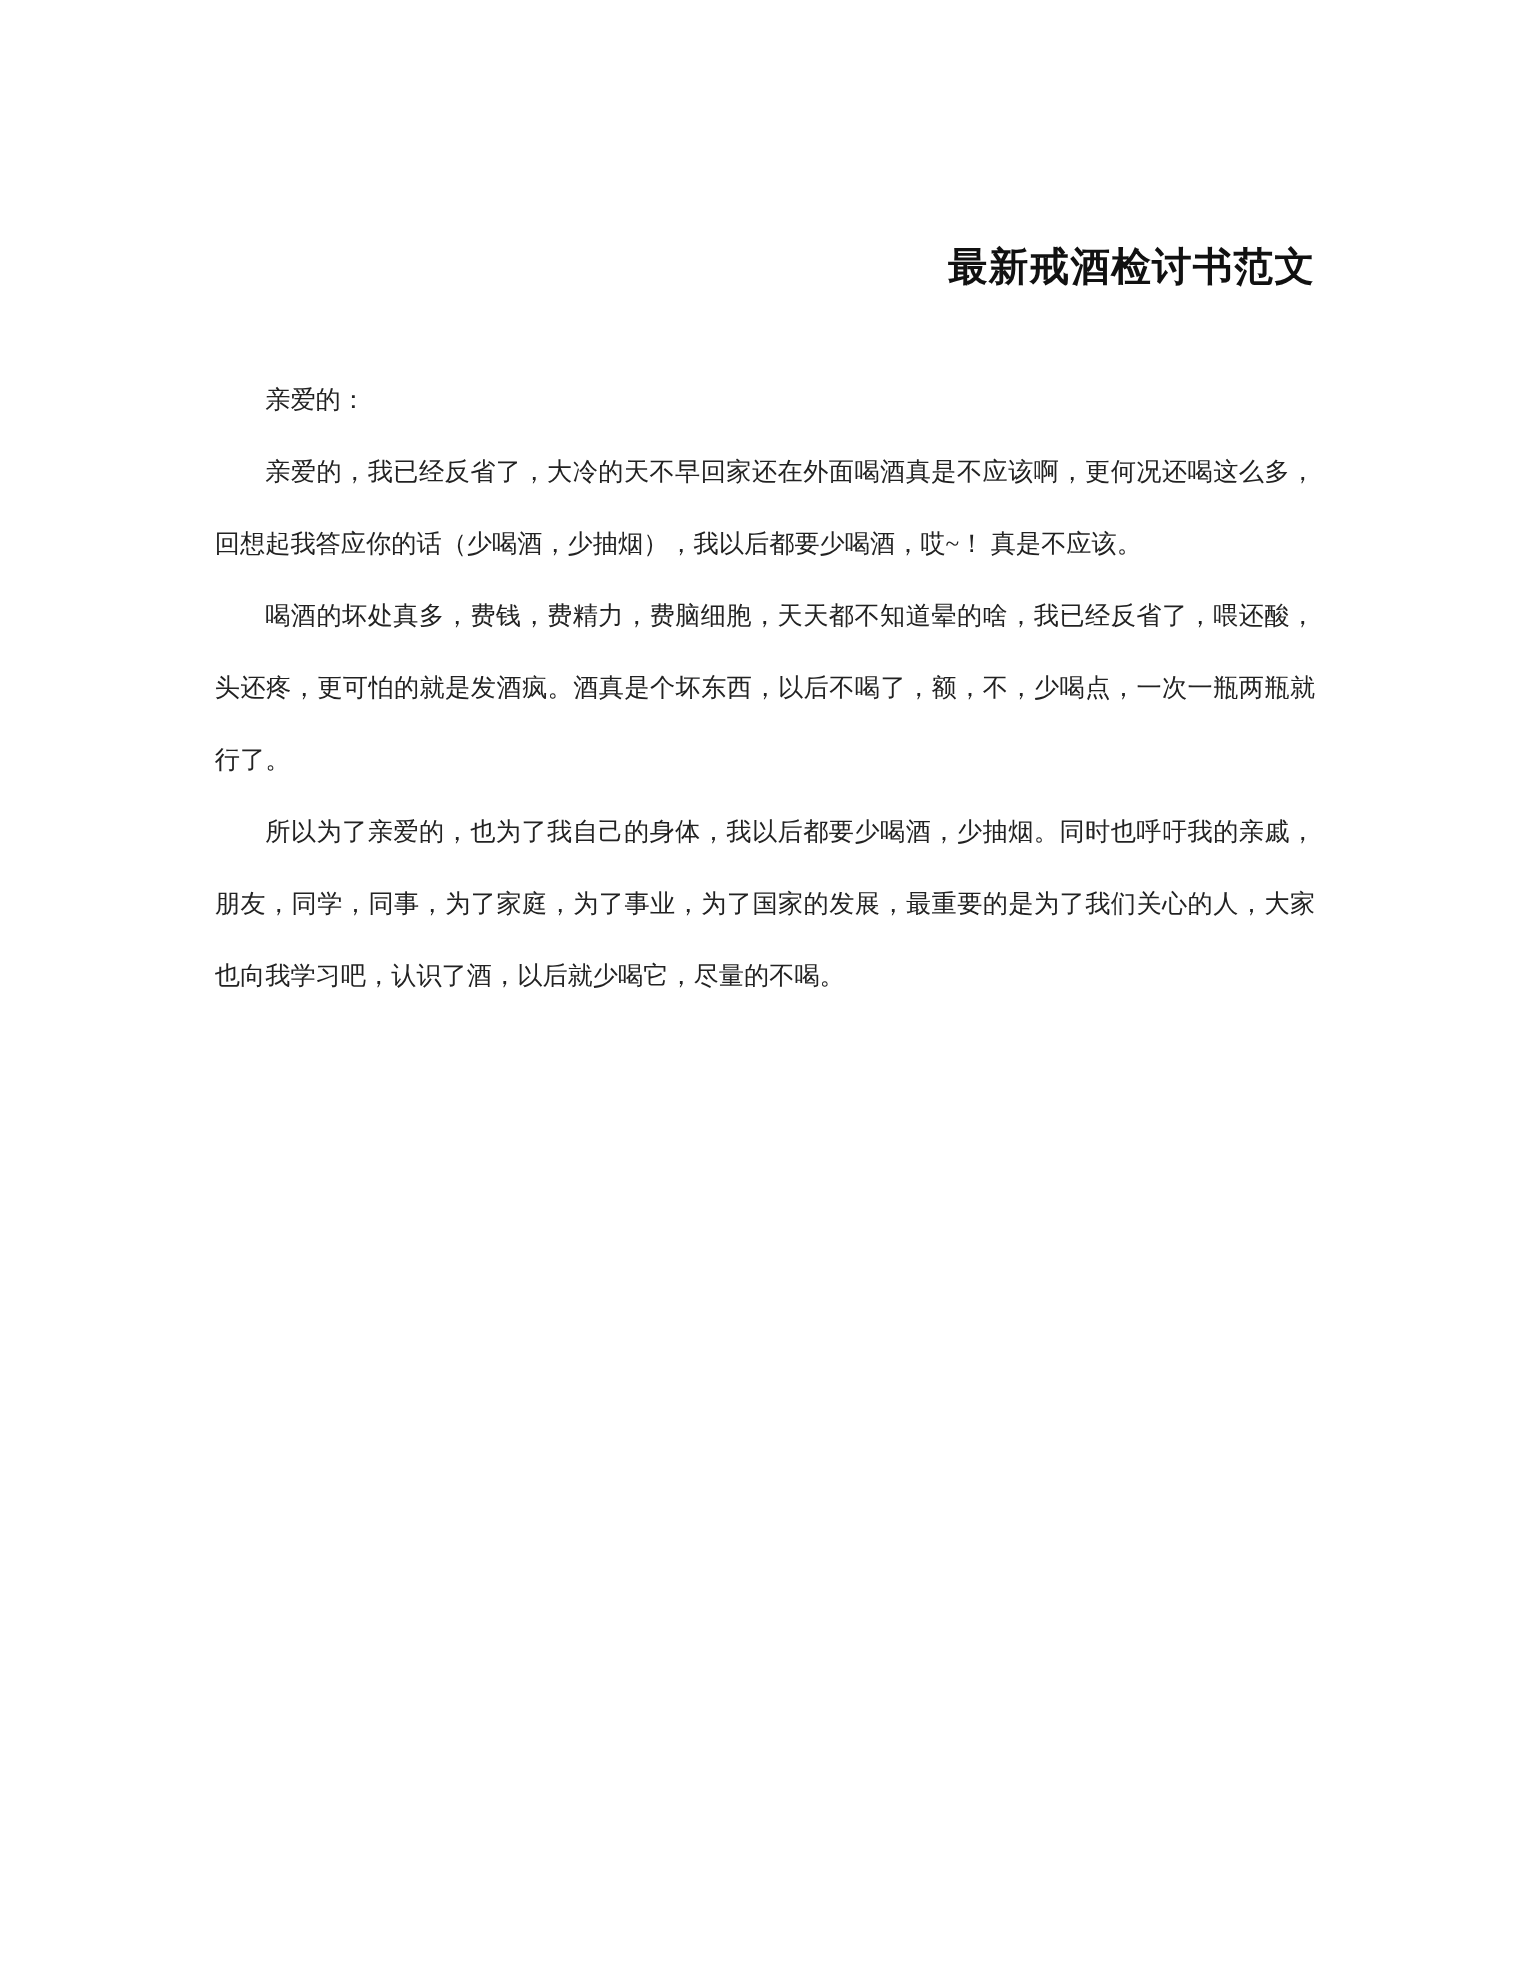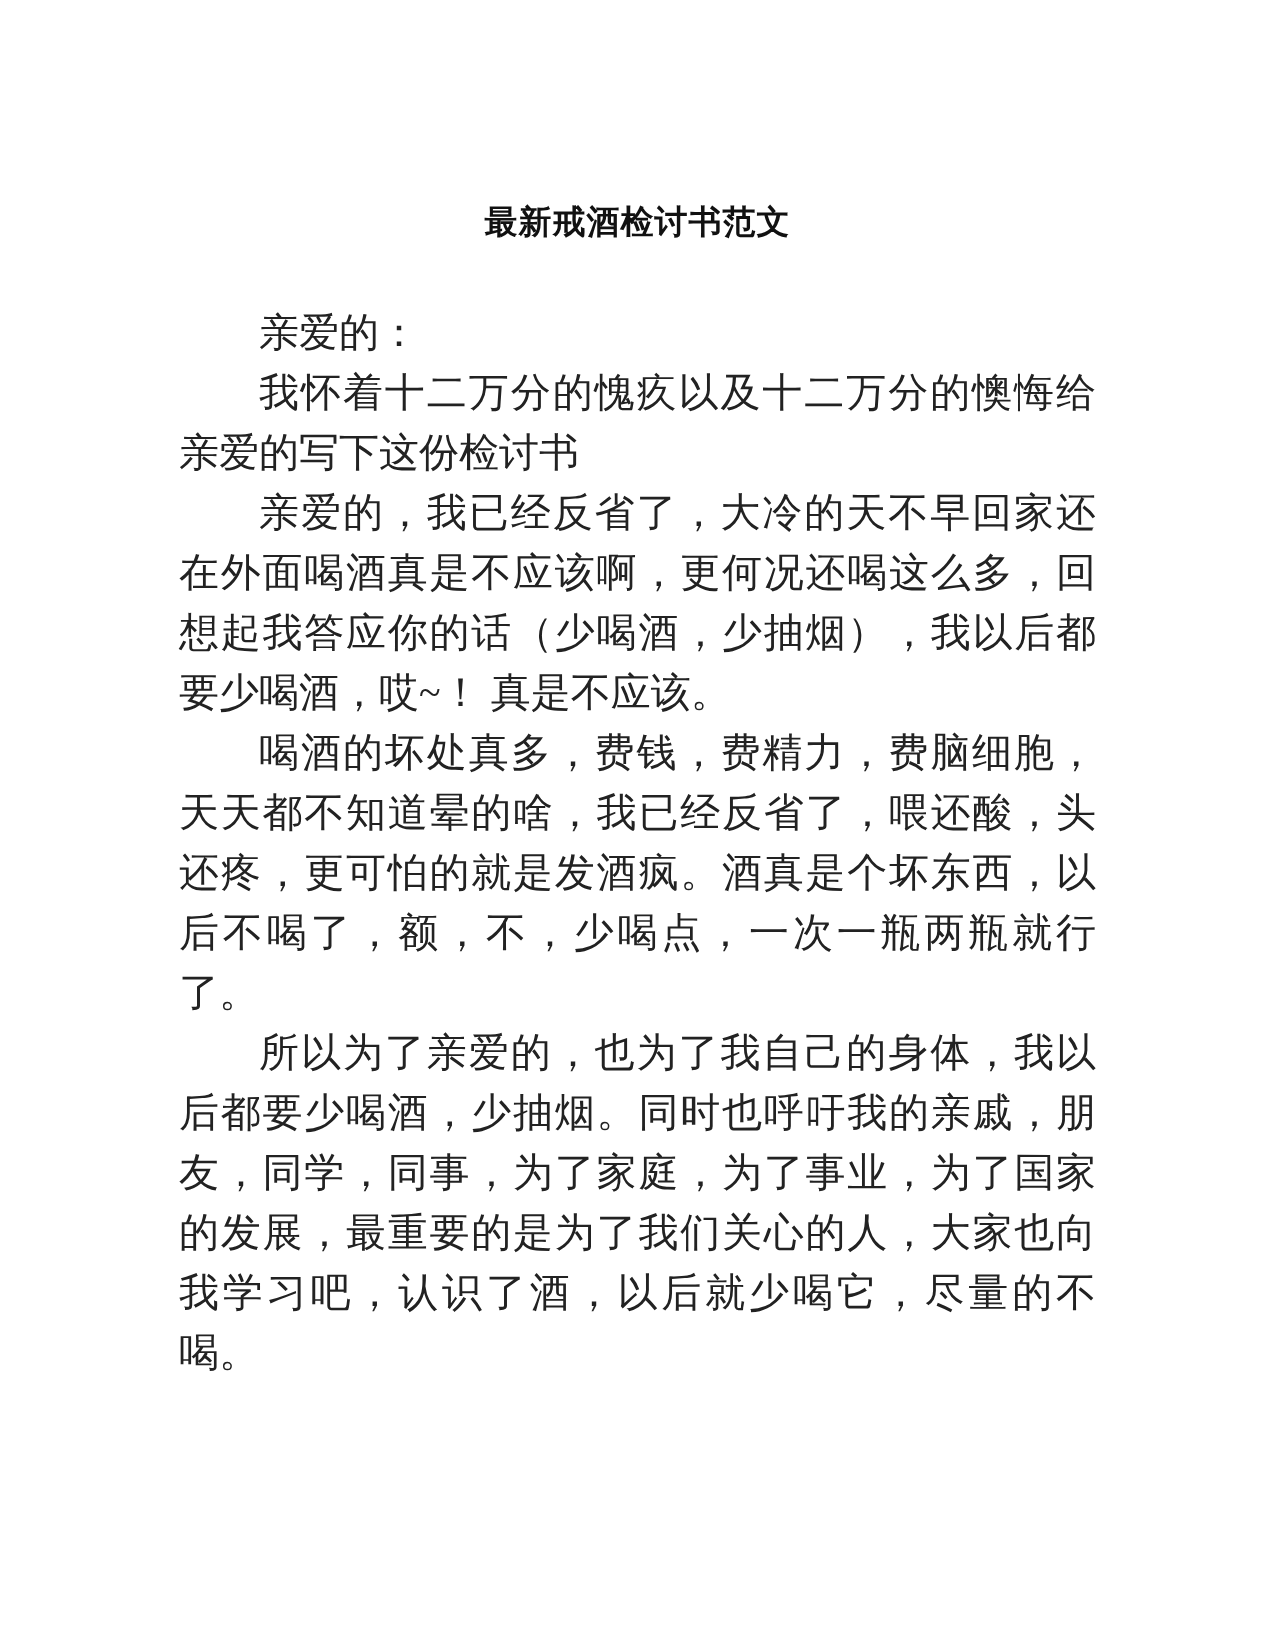--- a/index.html
+++ b/index.html
@@ -18,44 +18,43 @@
     color: #1c1c1c;
   }
   .content {
     position: absolute;
     top: 200px;
     left: 179px;
     width: 917px;
   }
   .doc-title {
     margin: 0 0 58px 0;
-    text-align: center;
+    text-align: right;
     font-family: "Liberation Sans", "DejaVu Sans", sans-serif;
     font-weight: bold;
     font-size: 33px;
     letter-spacing: 1px;
     color: #111111;
   }
   .doc-body p.para {
     margin: 0;
-    font-size: 40px;
+    font-size: 21px;
     line-height: 60px;
     text-align: justify;
     text-indent: 2em;
     letter-spacing: 0;
     color: #222222;
   }
 </style>
 </head>
 <body>
 
 <div class="page">
   <div class="content">
     <h1 class="doc-title">最新戒酒检讨书范文</h1>
     <div class="doc-body">
       <p class="para">亲爱的：</p>
-      <p class="para">我怀着十二万分的愧疚以及十二万分的懊悔给亲爱的写下这份检讨书</p>
       <p class="para">亲爱的，我已经反省了，大冷的天不早回家还在外面喝酒真是不应该啊，更何况还喝这么多，回想起我答应你的话（少喝酒，少抽烟），我以后都要少喝酒，哎~！ 真是不应该。</p>
       <p class="para">喝酒的坏处真多，费钱，费精力，费脑细胞，天天都不知道晕的啥，我已经反省了，喂还酸，头还疼，更可怕的就是发酒疯。酒真是个坏东西，以后不喝了，额，不，少喝点，一次一瓶两瓶就行了。</p>
       <p class="para">所以为了亲爱的，也为了我自己的身体，我以后都要少喝酒，少抽烟。同时也呼吁我的亲戚，朋友，同学，同事，为了家庭，为了事业，为了国家的发展，最重要的是为了我们关心的人，大家也向我学习吧，认识了酒，以后就少喝它，尽量的不喝。</p>
     </div>
   </div>
 </div>
 
 </body></html>

